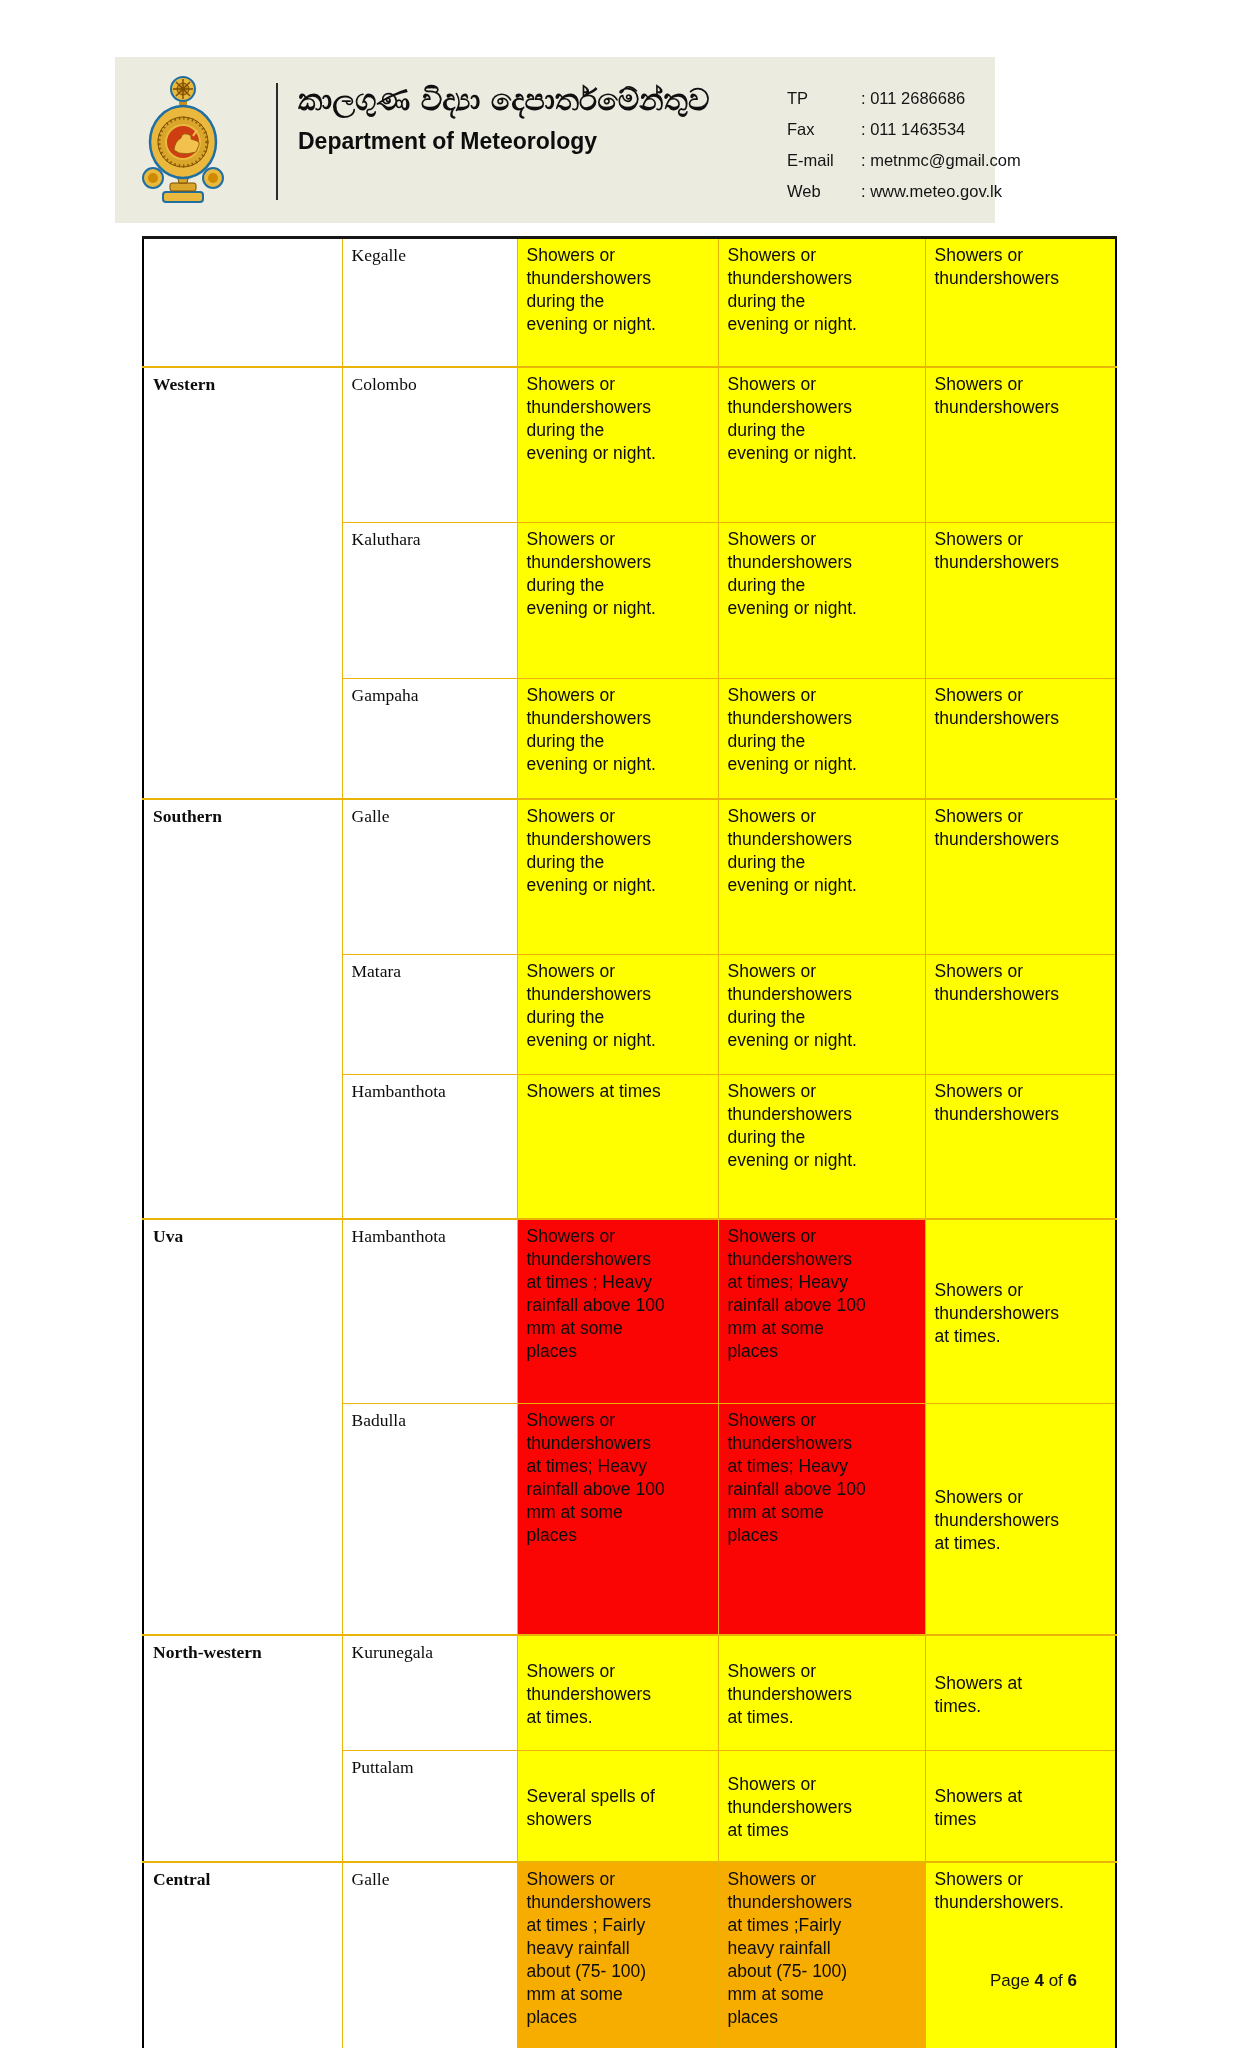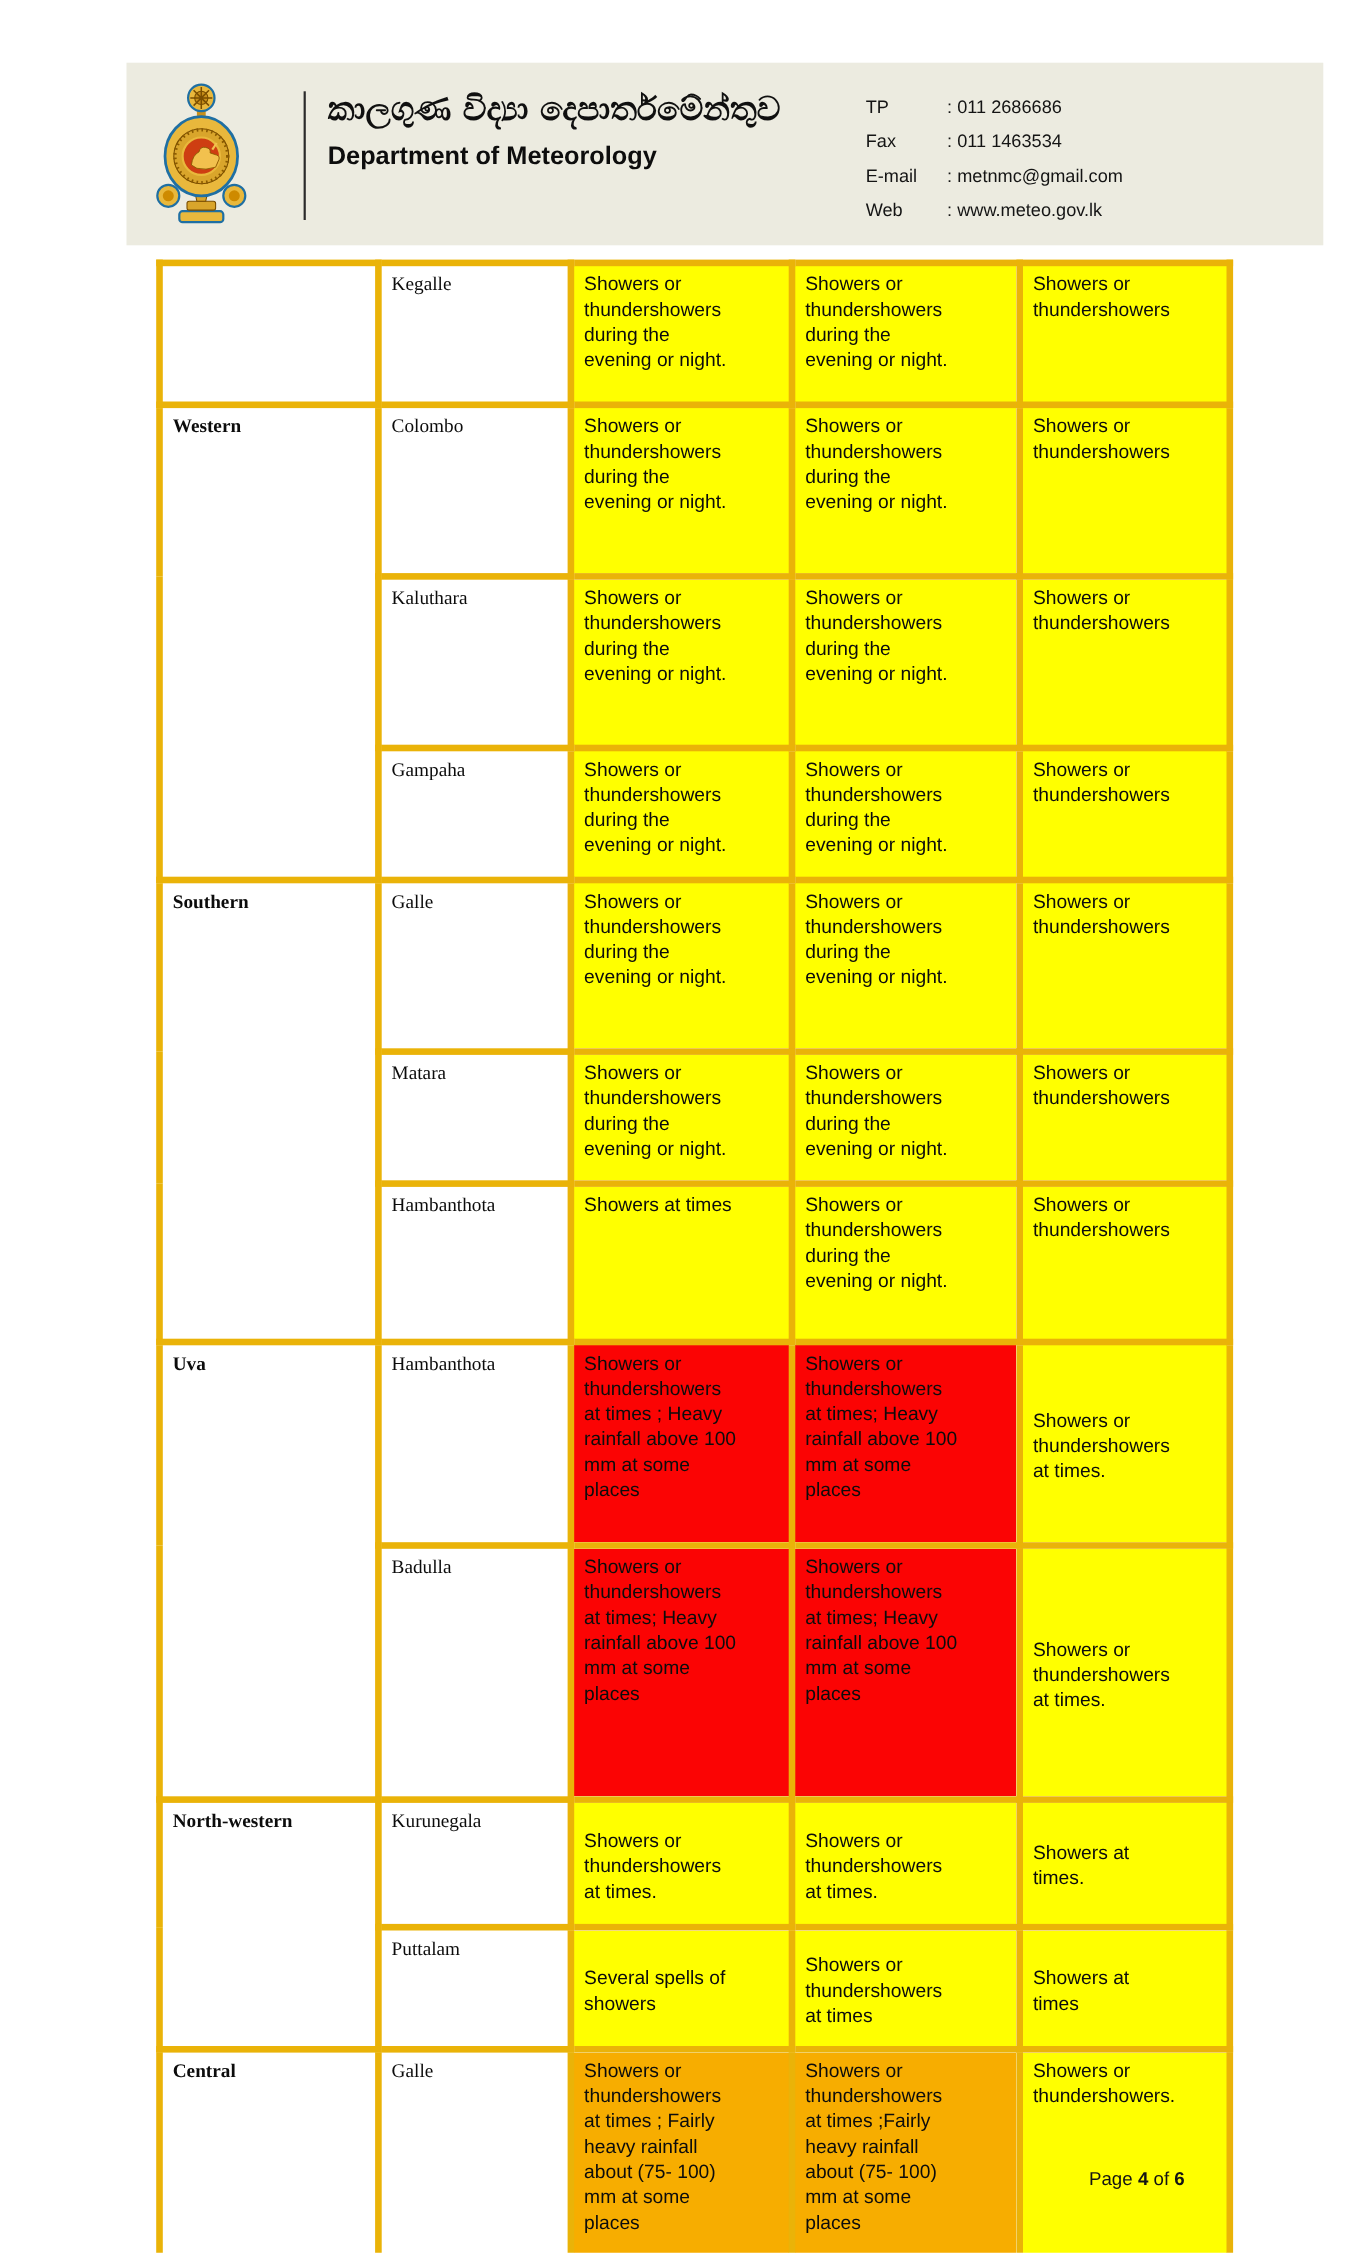--- a/index.html
+++ b/index.html
@@ -3,21 +3,21 @@
 <meta charset="utf-8">
 <style>
   html,body{margin:0;padding:0;}
   body{
     width:1243px;height:2048px;position:relative;background:#ffffff;
     font-family:"Liberation Sans", sans-serif;color:#111;
   }
 
   
   .letterhead{
-    position:absolute;left:115px;top:57px;width:1088px;height:166px;
+    position:absolute;left:115px;top:57px;width:880px;height:166px;
     background:var(--header_bg);
   }
   .logo-wrap{position:absolute;left:24px;top:13px;width:88px;height:138px;}
   .vdivider{position:absolute;left:161px;top:26px;width:2px;height:117px;background:#2b2b2b;}
   .titles{position:absolute;left:183px;top:26px;width:470px;}
   .title-si{font-family:"DejaVu Sans", sans-serif;font-weight:bold;font-size:30px;line-height:34px;color:#101010;white-space:nowrap;}
   .title-ta{font-family:"DejaVu Sans", sans-serif;font-weight:bold;font-size:22px;line-height:26px;margin-top:12px;color:#101010;white-space:nowrap;}
   .title-en{font-weight:bold;font-size:23px;line-height:26px;margin-top:11px;color:#0d0d0d;}
   .contacts{
     position:absolute;left:672px;top:32px;
@@ -27,21 +27,21 @@
   .contacts .lab{white-space:nowrap;}
   .contacts .val{white-space:nowrap;}
 
   
   table.forecast{
     position:absolute;left:142px;top:236px;
     border-collapse:collapse;table-layout:fixed;width:973px;
     border:2px solid #000;border-top:3px solid #161616;
   }
   table.forecast td{
-    border:6px solid #eab308;
+    border:1px solid #eab308;
     font-size:17.5px;line-height:23px;color:#0c0c0c;
     padding:5px 8px 1px 9px;
     vertical-align:top;
     white-space:pre-line;
     overflow:hidden;
   }
   td.province, td.city{
     font-family:"Liberation Serif", serif;
     font-size:20px;background:#fff;vertical-align:middle;
     white-space:normal;padding-left:10px;

